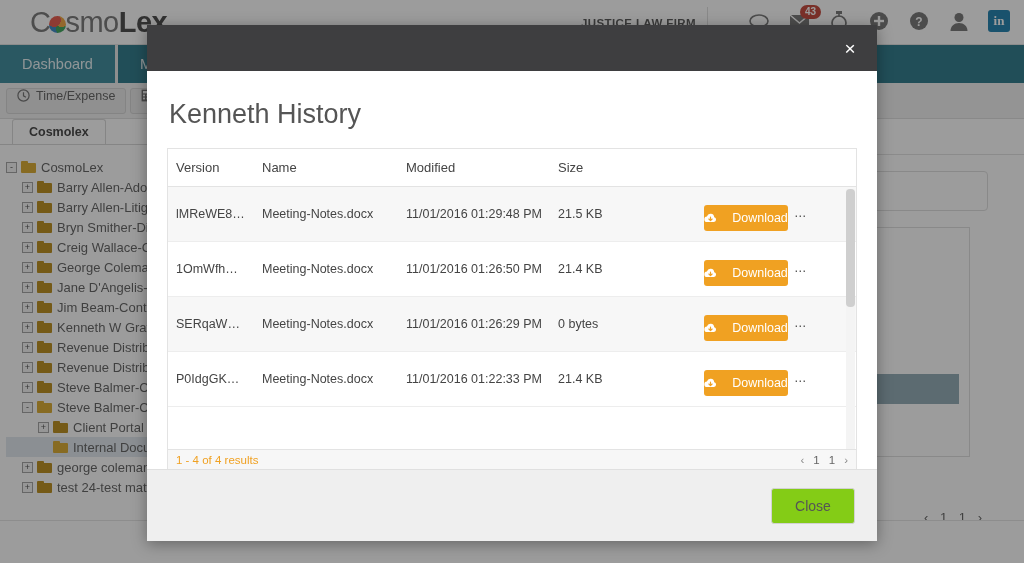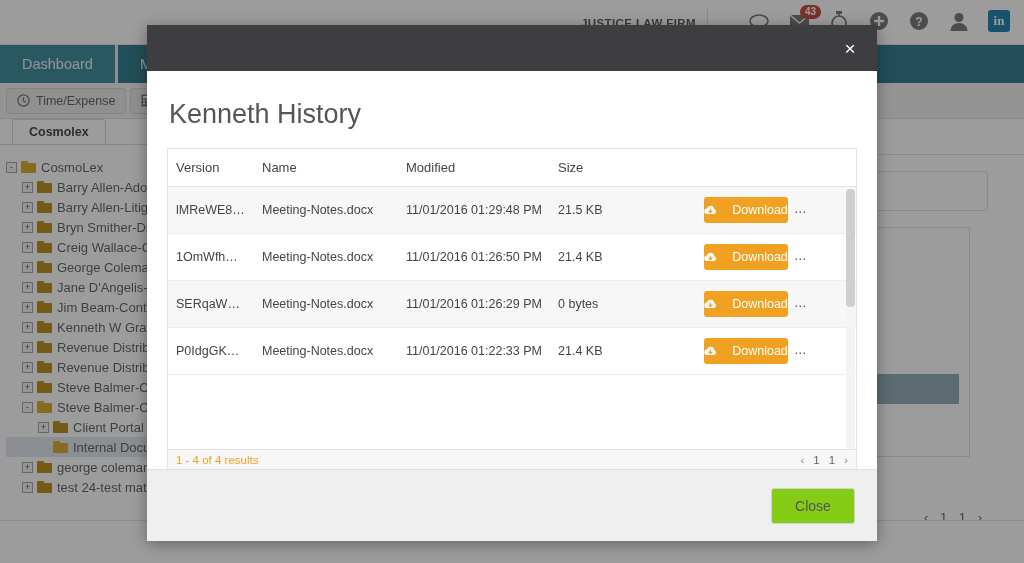--- a/index.html
+++ b/index.html
@@ -89,21 +89,21 @@
 
   .toolbar-row {
     position: absolute; top: 83px; left: 0;
     width: 1024px; height: 36px;
     background: #f0f0f0;
     border-bottom: 1px solid #dcdcdc;
     display: flex; align-items: center; padding-left: 6px; gap: 4px;
   }
   .tb-btn {
     height: 26px; padding: 0 10px;
-    display: flex; align-items: center; gap: 6px;
+    display: flex; gap: 6px;
     background: #e9e9e9; border: 1px solid #d2d2d2; border-radius: 3px;
     font-size: 12.5px; color: #555;
   }
 
   .tree-tabstrip {
     position: absolute; top: 119px; left: 6px;
     width: 200px; height: 26px;
   }
   .tree-tab {
     position: absolute; left: 6px; top: 0;
@@ -260,20 +260,21 @@
   .abtn {
     display: inline-flex; align-items: center; justify-content: center;
     gap: 15px;
     background: #f0a122; color: #ffffff;
     border: none; border-radius: 3px;
     height: 26px; width: 84px;
     font-size: 12.5px; cursor: pointer;
     font-family: "Liberation Sans", sans-serif;
     margin-left: 6px;
     vertical-align: middle;
+    margin-top: 8px;
   }
   .abtn svg { display: block; }
 
   .grid-scroll {
     position: absolute; right: 1px; top: 40px; bottom: 18px;
     width: 9px; background: #f4f4f4;
   }
   .grid-scroll .thumb {
     position: absolute; top: 0; left: 0;
     width: 9px; height: 118px; background: #cfcfcf; border-radius: 4px;
@@ -303,20 +304,21 @@
     font-size: 14px; color: #555; cursor: pointer;
     font-family: Liberation Sans, sans-serif;
   }
 </style>
 </head>
 <body>
 
 <div id="app-background">
 
   <div class="app-header">
+    <div class="brand-logo"><span>C</span><span class="brand-dot"></span><span>smo</span><span class="b-bold">Lex</span></div>
 
     <div class="firm-name">JUSTICE LAW FIRM</div>
     <div class="header-divider"></div>
 
     <div class="header-icons">
       <div class="hdr-ico">
         <svg width="20" height="15" viewBox="0 0 20 15">
             <ellipse cx="10" cy="7" rx="9" ry="6" fill="none" stroke="#6b6b6b" stroke-width="1.6"></ellipse>
           </svg>
       </div>

